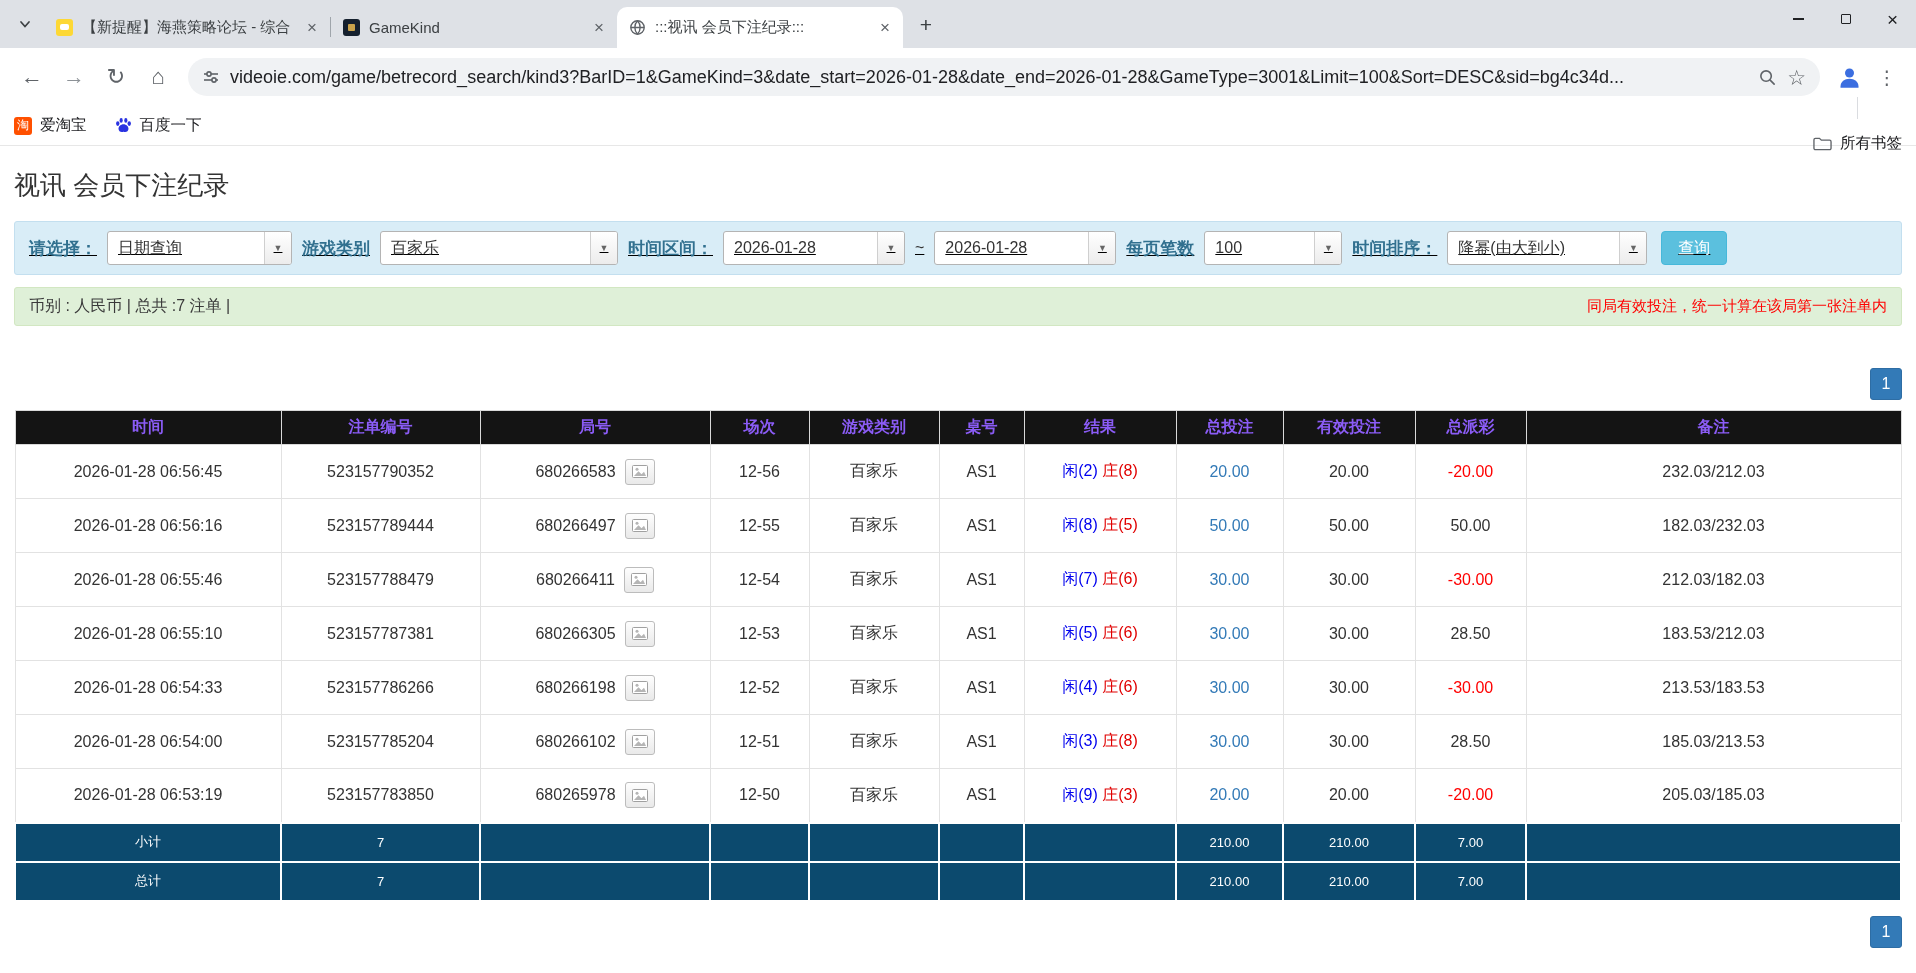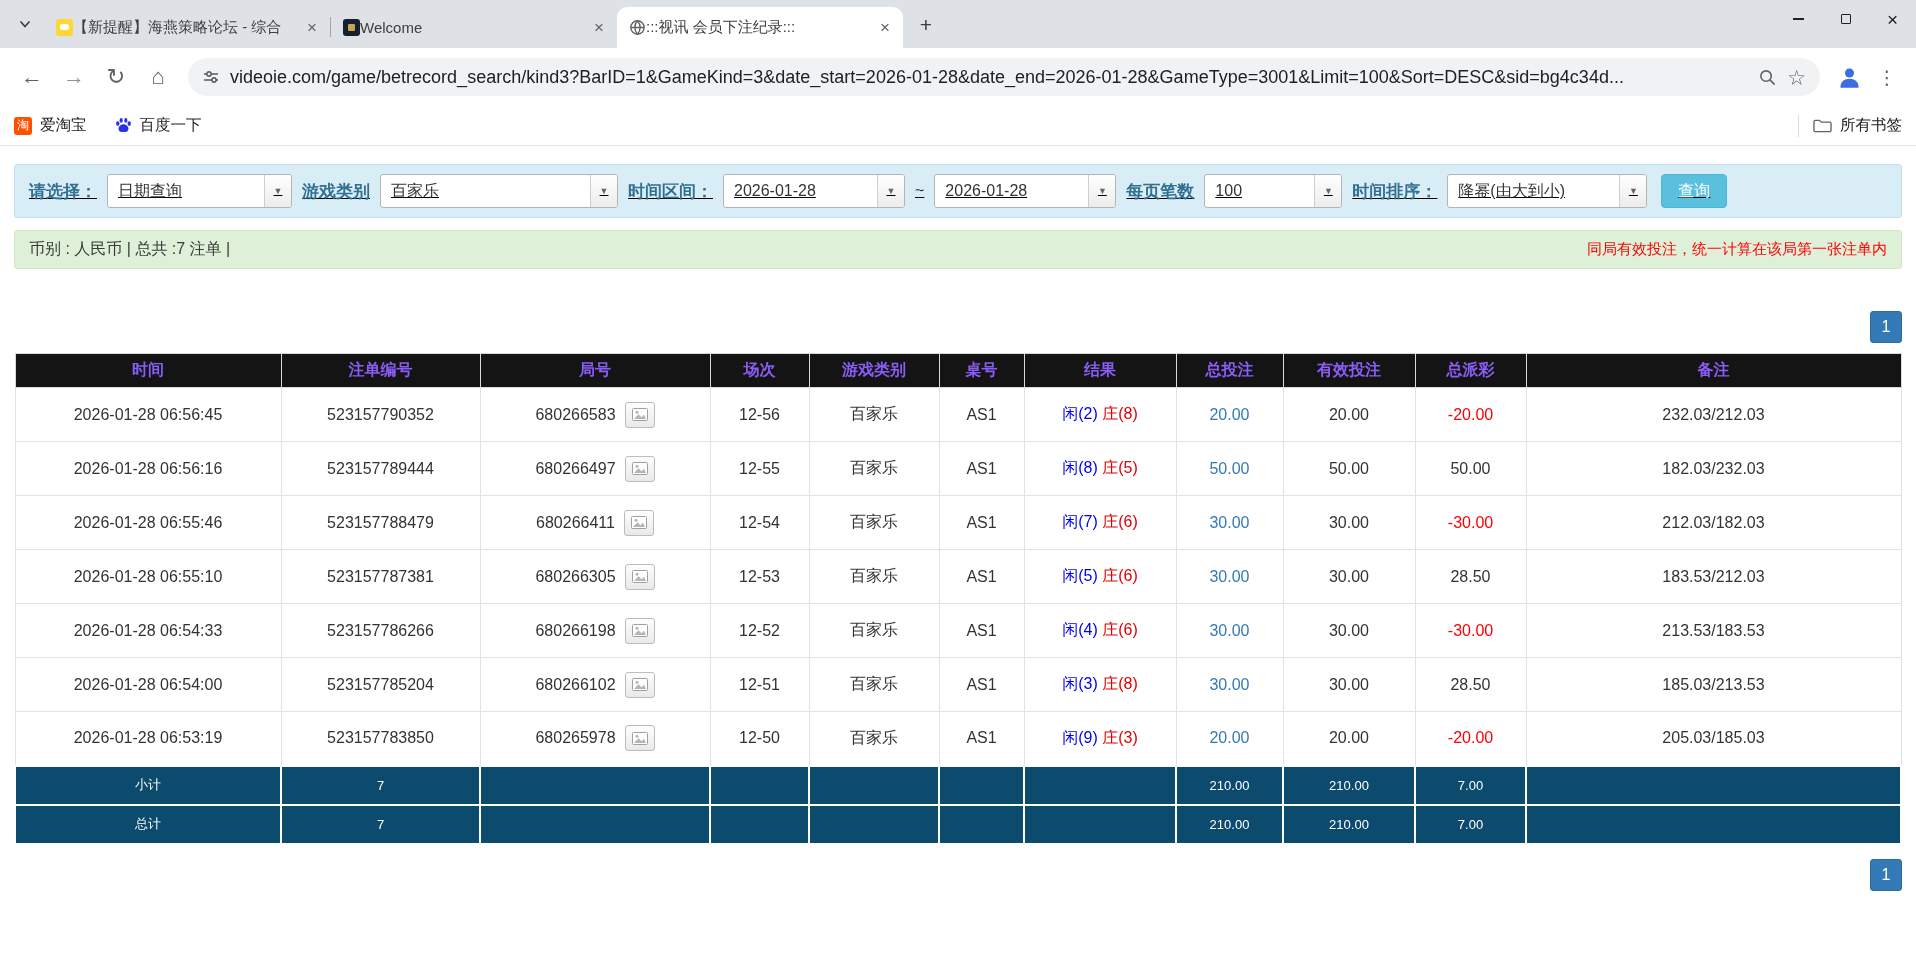--- a/index.html
+++ b/index.html
@@ -2,21 +2,21 @@
 <html><head>
 <meta charset="utf-8">
 <style>
   * { margin:0; padding:0; box-sizing:border-box; }
   html,body { width:1916px; height:973px; }
   body { font-family:"Liberation Sans","DejaVu Sans",sans-serif; background:#fff; overflow:hidden; }
 
   
   .tabstrip { height:48px; background:#dee1e6; display:flex; align-items:flex-end; padding-left:8px; position:relative; }
   .tab-search { width:30px; height:30px; margin:0 4px 9px 2px; display:flex; align-items:center; justify-content:center; border-radius:50%; }
-  .tab { width:286px; height:41px; display:flex; align-items:center; padding:0 8px 0 12px; font-size:15px; color:#3c4043; }
+  .tab { width:286px; height:41px; display:flex; align-items:center; gap:9px; padding:0 8px 0 12px; font-size:15px; color:#3c4043; }
   .tab.active { background:#fff; border-radius:10px 10px 0 0; }
   .tab-title { flex:1; white-space:nowrap; overflow:hidden; text-overflow:ellipsis; }
   .tab-close { width:20px; height:20px; display:flex; align-items:center; justify-content:center; font-size:17px; color:#5f6368; border-radius:50%; flex:none; }
   .tab-divider { width:1px; height:20px; background:#9fa5ab; margin-bottom:11px; }
   .fav { width:17px; height:17px; flex:none; border-radius:3px; position:relative; }
   .fav-forum { background:#fdd835; }
   .fav-forum::after { content:""; position:absolute; left:4px; top:5px; width:9px; height:6px; background:#fff; border-radius:2px; }
   .fav-welcome { background:#15202e; }
   .fav-welcome::after { content:""; position:absolute; left:5px; top:5px; width:7px; height:7px; background:#c9a24b; border-radius:1px; }
   .newtab { width:30px; height:30px; margin:0 0 8px 8px; display:flex; align-items:center; justify-content:center; font-size:21px; color:#3c4043; border-radius:50%; }
@@ -34,21 +34,21 @@
   .addr-url { flex:1; font-size:18px; color:#202124; white-space:nowrap; overflow:hidden; text-overflow:ellipsis; }
   .addr-icon { flex:none; display:flex; align-items:center; justify-content:center; }
   .star-glyph { font-size:21px; color:#5f6368; line-height:1; }
   .avatar { width:38px; height:38px; border-radius:50%; display:flex; align-items:center; justify-content:center; }
   .kebab { width:34px; height:38px; display:flex; align-items:center; justify-content:center; font-size:19px; color:#5f6368; }
 
   
   .bookmarks { height:40px; background:#fff; display:flex; align-items:center; padding:0 14px; gap:28px; border-bottom:1px solid #e7e7e7; }
   .bm { display:flex; align-items:center; gap:8px; font-size:15.5px; color:#202124; }
   .bm-icon-taobao { width:18px; height:18px; background:#ff5000; border-radius:3px; color:#fff; font-size:12px; display:flex; align-items:center; justify-content:center; }
-  .bm-right { margin-left:auto; display:flex; align-items:center; gap:14px; }
+  .bm-right { margin-left:auto; display:flex; align-items:center; gap:14px;flex-direction:column; }
   .bm-divider { width:1px; height:22px; background:#dadce0; }
 
   
   .content { padding:0 14px; }
   .page-title { font-size:26px; color:#333; font-weight:500; margin-top:22px; }
 
   .filter-bar { margin-top:18px; background:#d9edf7; border:1px solid #c3dfef; border-radius:3px; padding:9px 14px; display:flex; align-items:center; gap:10px;text-decoration:underline; }
   .f-label { font-size:17px; font-weight:bold; color:#31708f; white-space:nowrap; }
   .tilde { font-size:16px; color:#333; }
   .combo { height:34px; background:#fff; border:1px solid #b4b4b4; border-radius:3px; display:flex; align-items:stretch; }
@@ -87,21 +87,21 @@
   </div>
 
   <div class="tab">
     <span class="fav fav-forum"></span>
     <span class="tab-title">【新提醒】海燕策略论坛 - 综合</span>
     <span class="tab-close">×</span>
   </div>
   <div class="tab-divider"></div>
   <div class="tab">
     <span class="fav fav-welcome"></span>
-    <span class="tab-title">Welcome</span>
+    <span class="tab-title">GameKind</span>
     <span class="tab-close">×</span>
   </div>
   <div class="tab active">
     <svg class="fav" width="17" height="17" viewBox="0 0 16 16">
         <circle cx="8" cy="8" r="6.3" fill="none" stroke="#5f6368" stroke-width="1.3"></circle>
         <path d="M1.7 8 h12.6 M8 1.7 a9.2 9.2 0 0 1 0 12.6 M8 1.7 a9.2 9.2 0 0 0 0 12.6" fill="none" stroke="#5f6368" stroke-width="1.3"></path>
       </svg>
     <span class="tab-title">:::视讯 会员下注纪录:::</span>
     <span class="tab-close">×</span>
   </div>
@@ -178,20 +178,21 @@
       <svg width="19" height="16" viewBox="0 0 20 16" fill="none" stroke="#5f6368" stroke-width="1.4">
           <path d="M1 3.5 A1.5 1.5 0 0 1 2.5 2 h4.3 l2 2 h8.7 A1.5 1.5 0 0 1 19 5.5 v7 A1.5 1.5 0 0 1 17.5 14 h-15 A1.5 1.5 0 0 1 1 12.5 z"></path>
         </svg>
       <span>所有书签</span>
     </div>
   </div>
 </div>
 
 <div class="content">
 
+  <div class="page-title">视讯 会员下注纪录</div>
 
   <div class="filter-bar">
     <span class="f-label">请选择：</span>
     <div class="combo w-select">
       <span class="combo-text">日期查询</span>
       <span class="combo-arrow">▼</span>
     </div>
 
     <span class="f-label">游戏类别</span>
     <div class="combo w-game">

